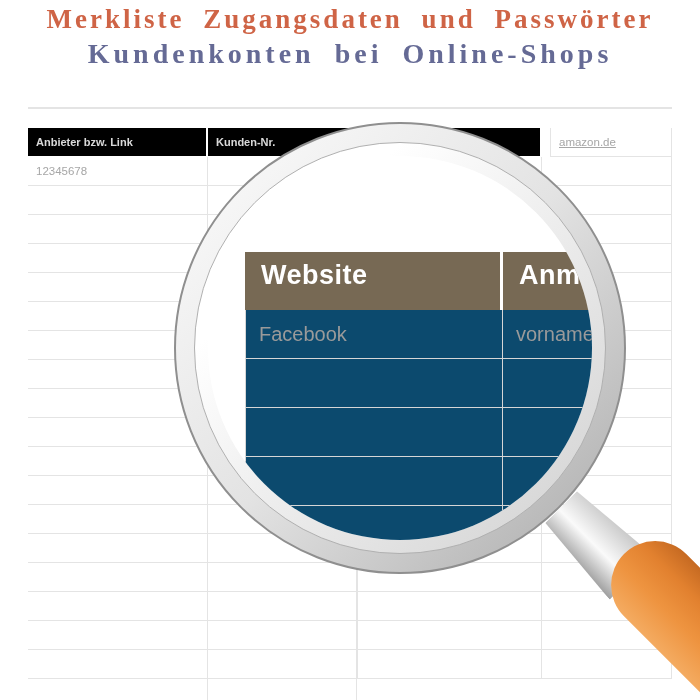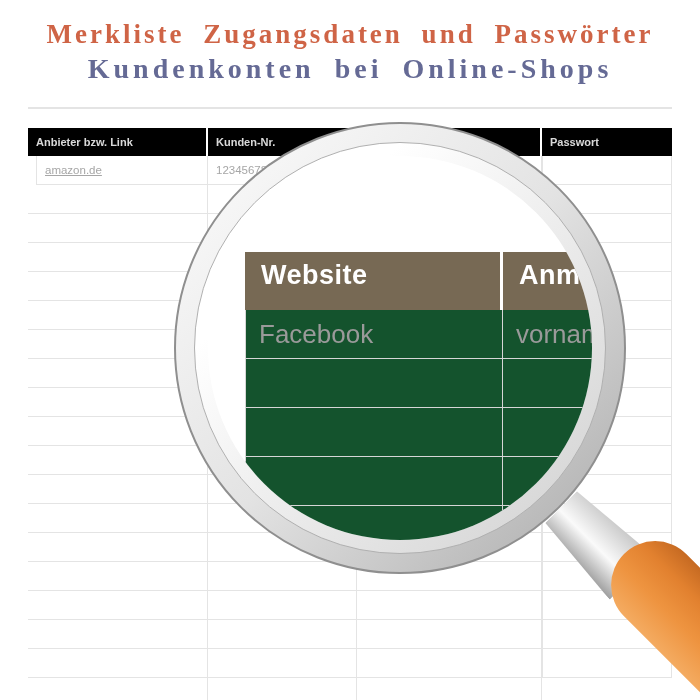--- a/index.html
+++ b/index.html
@@ -1,20 +1,20 @@
 <!DOCTYPE html>
 <html><head>
 <meta charset="utf-8">
 <style>
   html,body{margin:0;padding:0;background:#fff;}
   .page{position:relative;width:700px;height:700px;overflow:hidden;background:#fff;
         font-family:"Liberation Sans",sans-serif;}
 
   
-  .title-wrap{position:absolute;top:19px;left:0;width:700px;text-align:center;}
+  .title-wrap{position:absolute;top:4px;left:0;width:700px;text-align:center;}
   .t1{font-family:"Liberation Serif",serif;font-weight:bold;font-size:27px;
       color:#cf6446;letter-spacing:3px;word-spacing:9px;}
   .t2{font-family:"Liberation Serif",serif;font-weight:bold;font-size:28px;
       color:#656a95;letter-spacing:4px;word-spacing:9px;margin-top:3px;text-align:center;}
   .divider{position:absolute;left:28px;top:107px;width:644px;height:2px;background:#e4e4e4;}
 
   
   .main-table{position:absolute;left:28px;top:128px;width:644px;
               display:grid;grid-template-columns:180px 149px 185px 130px;}
   .main-table>div{box-sizing:border-box;overflow:hidden;white-space:nowrap;}
@@ -41,40 +41,39 @@
              background:linear-gradient(135deg,#ffffff 25%,#d0d0d0 100%);}
   .lens-view{position:absolute;inset:32px;border-radius:50%;background:#fff;overflow:hidden;}
 
   
   .lens-table{position:absolute;left:37px;top:96px;width:600px;
               display:grid;grid-template-columns:258px 342px;}
   .lens-table>div{box-sizing:border-box;overflow:hidden;white-space:nowrap;}
   .lh{background:#776954;color:#ffffff;font-size:27px;font-weight:bold;height:58px;
       line-height:46px;padding-left:16px;border-right:3px solid #fff;letter-spacing:0.5px;}
   .lh.lastcol{border-right:none;}
-  .lc{height:49px;line-height:49px;font-size:26px;color:#9a9a9a;padding-left:13px;
-      border-right:1px solid #d6d6d6;border-bottom:1px solid #d6d6d6;background:#14532d;}
+  .lc{height:49px;line-height:49px;font-size:20px;color:#9a9a9a;padding-left:13px;
+      border-right:1px solid #d6d6d6;border-bottom:1px solid #d6d6d6;background:#0c4a6e;}
   .lc.col0{border-left:1px solid #d6d6d6;}
 </style>
 </head>
 <body>
 
 <div class="page">
 
   <div class="title-wrap">
     <div class="t1">Merkliste Zugangsdaten und Passwörter</div>
     <div class="t2">Kundenkonten bei Online-Shops</div>
   </div>
   <div class="divider"></div>
 
   <div class="main-table" id="main-table">
       <div class="mh">Anbieter bzw. Link</div>
       <div class="mh">Kunden-Nr.</div>
       <div class="mh"></div>
-      <div class="mh lastcol">Passwort</div>
       <div class="mc col0 link">amazon.de</div>
       <div class="mc col1">12345678</div>
       <div class="mc col2"></div>
       <div class="mc col0"></div>
       <div class="mc col1"></div>
       <div class="mc col2"></div>
       <div class="mc col3"></div>
       <div class="mc col0"></div>
       <div class="mc col1"></div>
       <div class="mc col2"></div>

